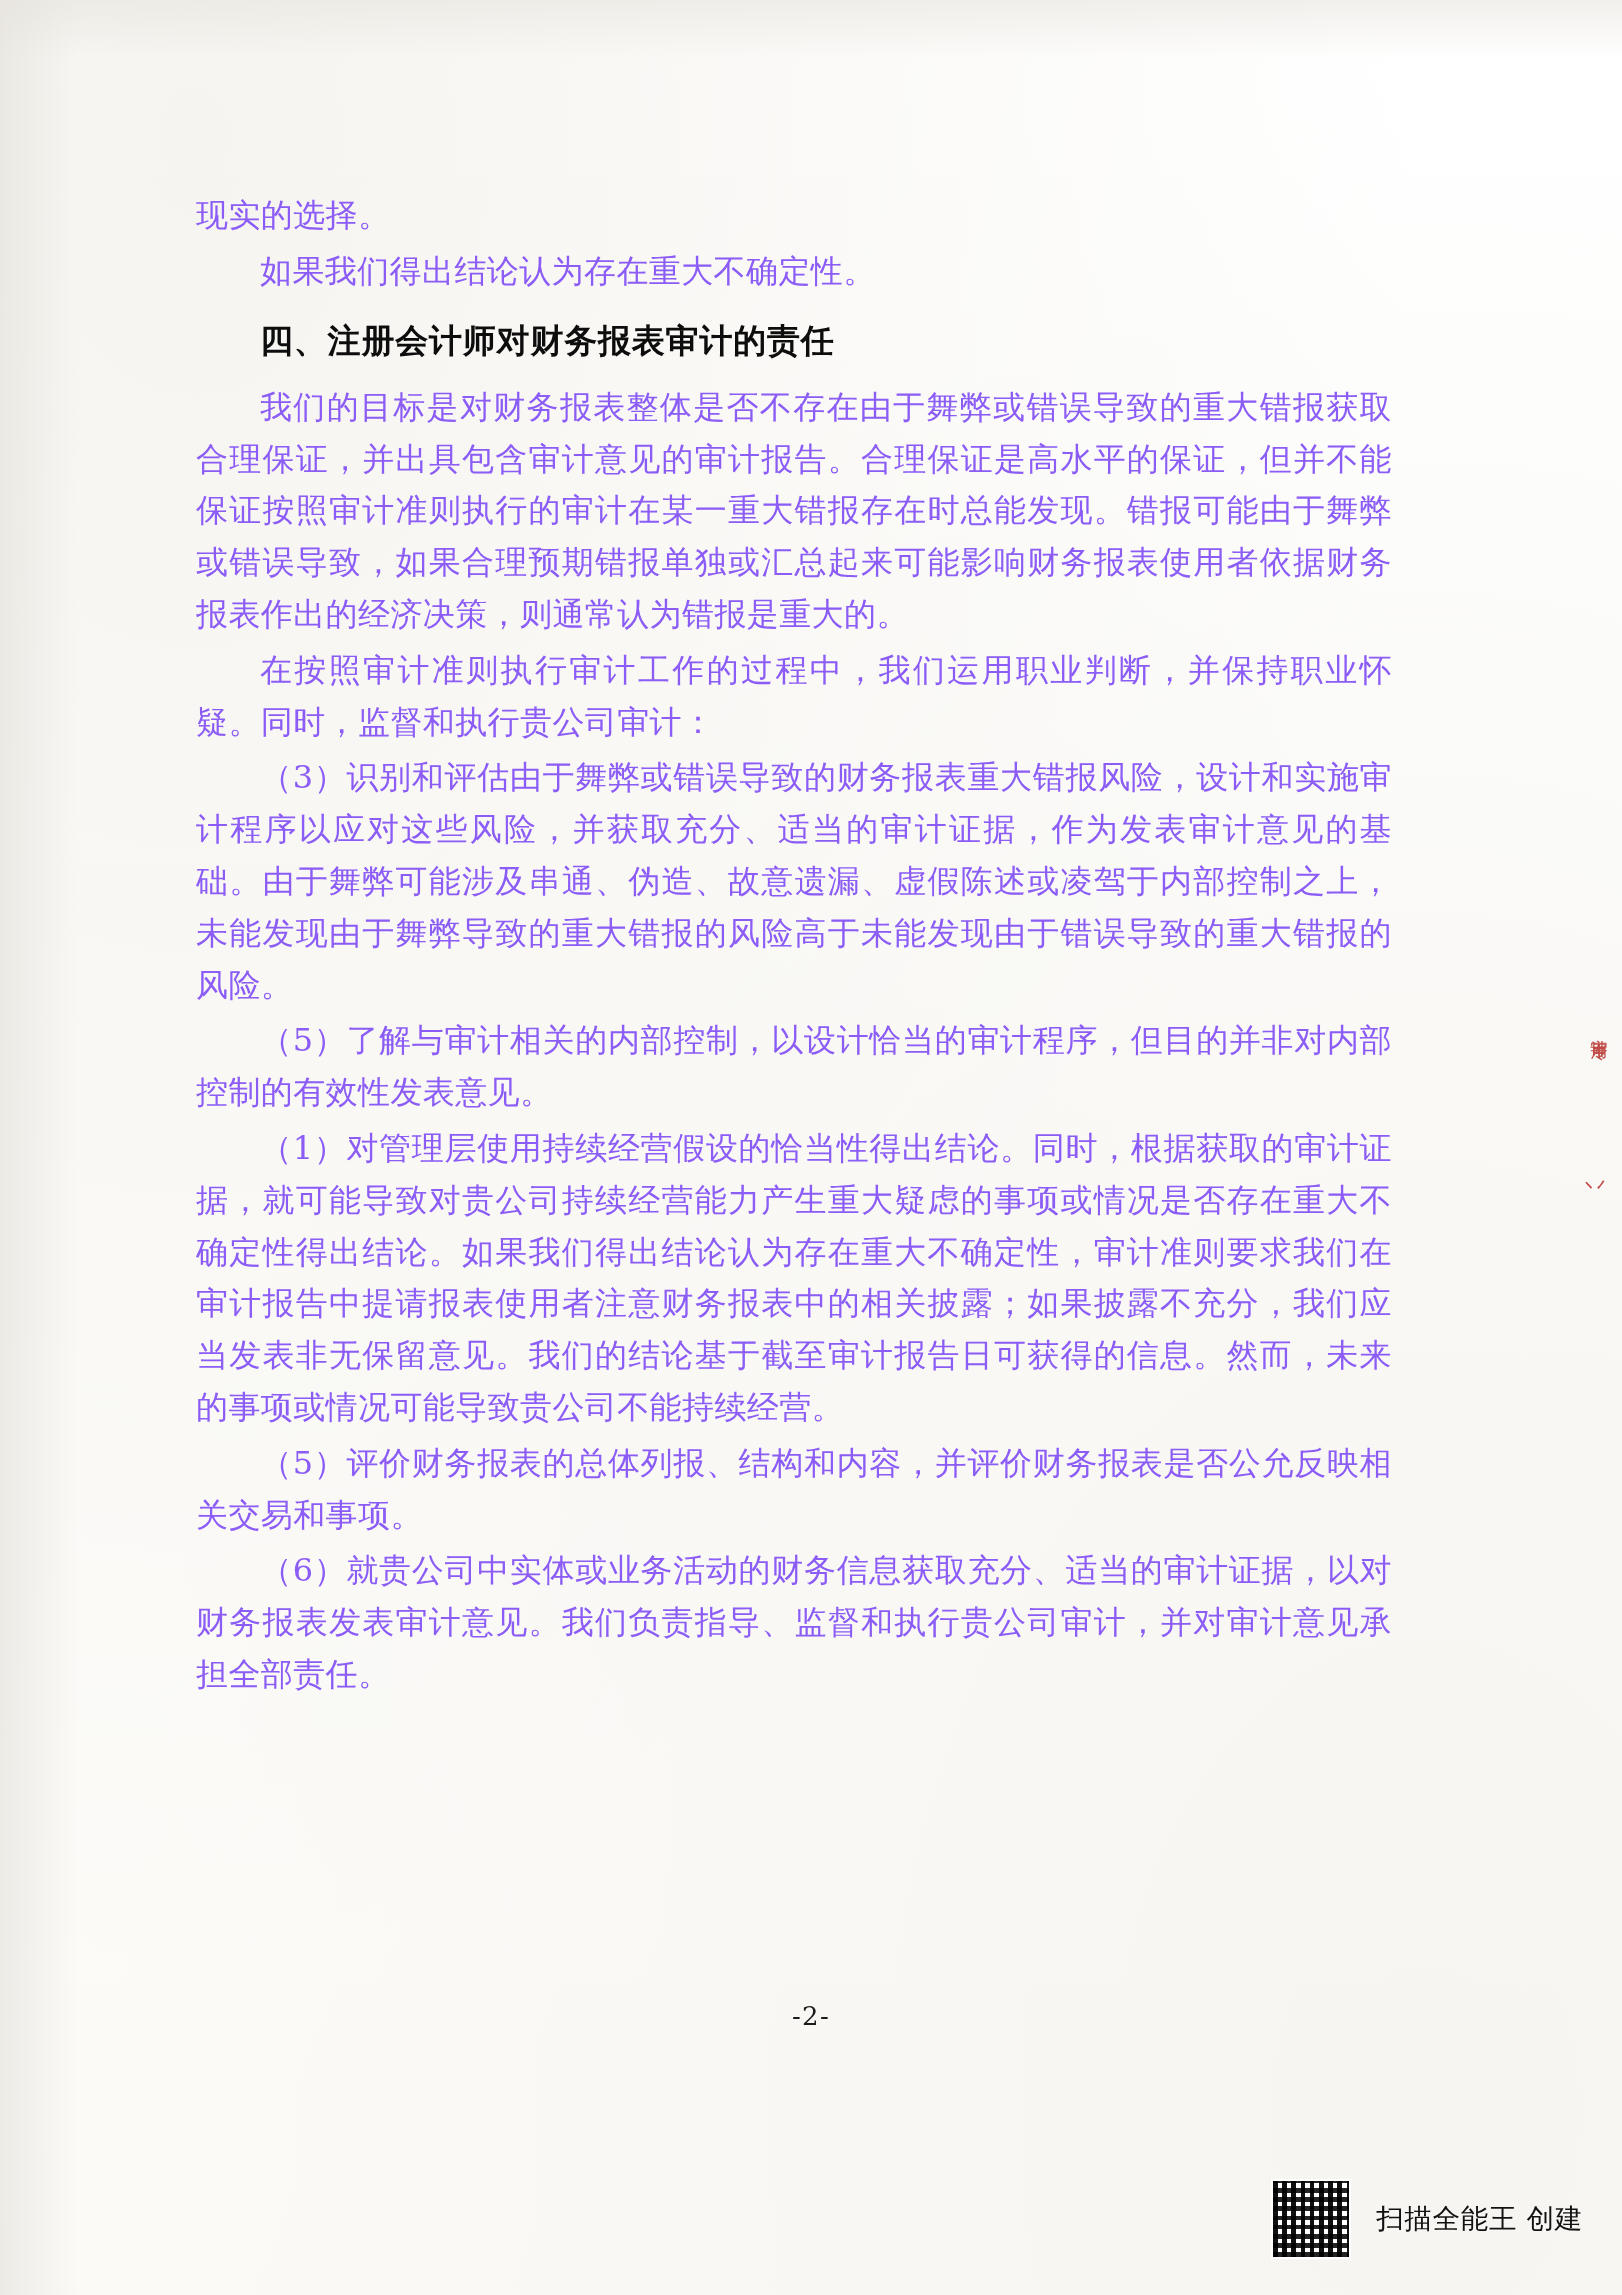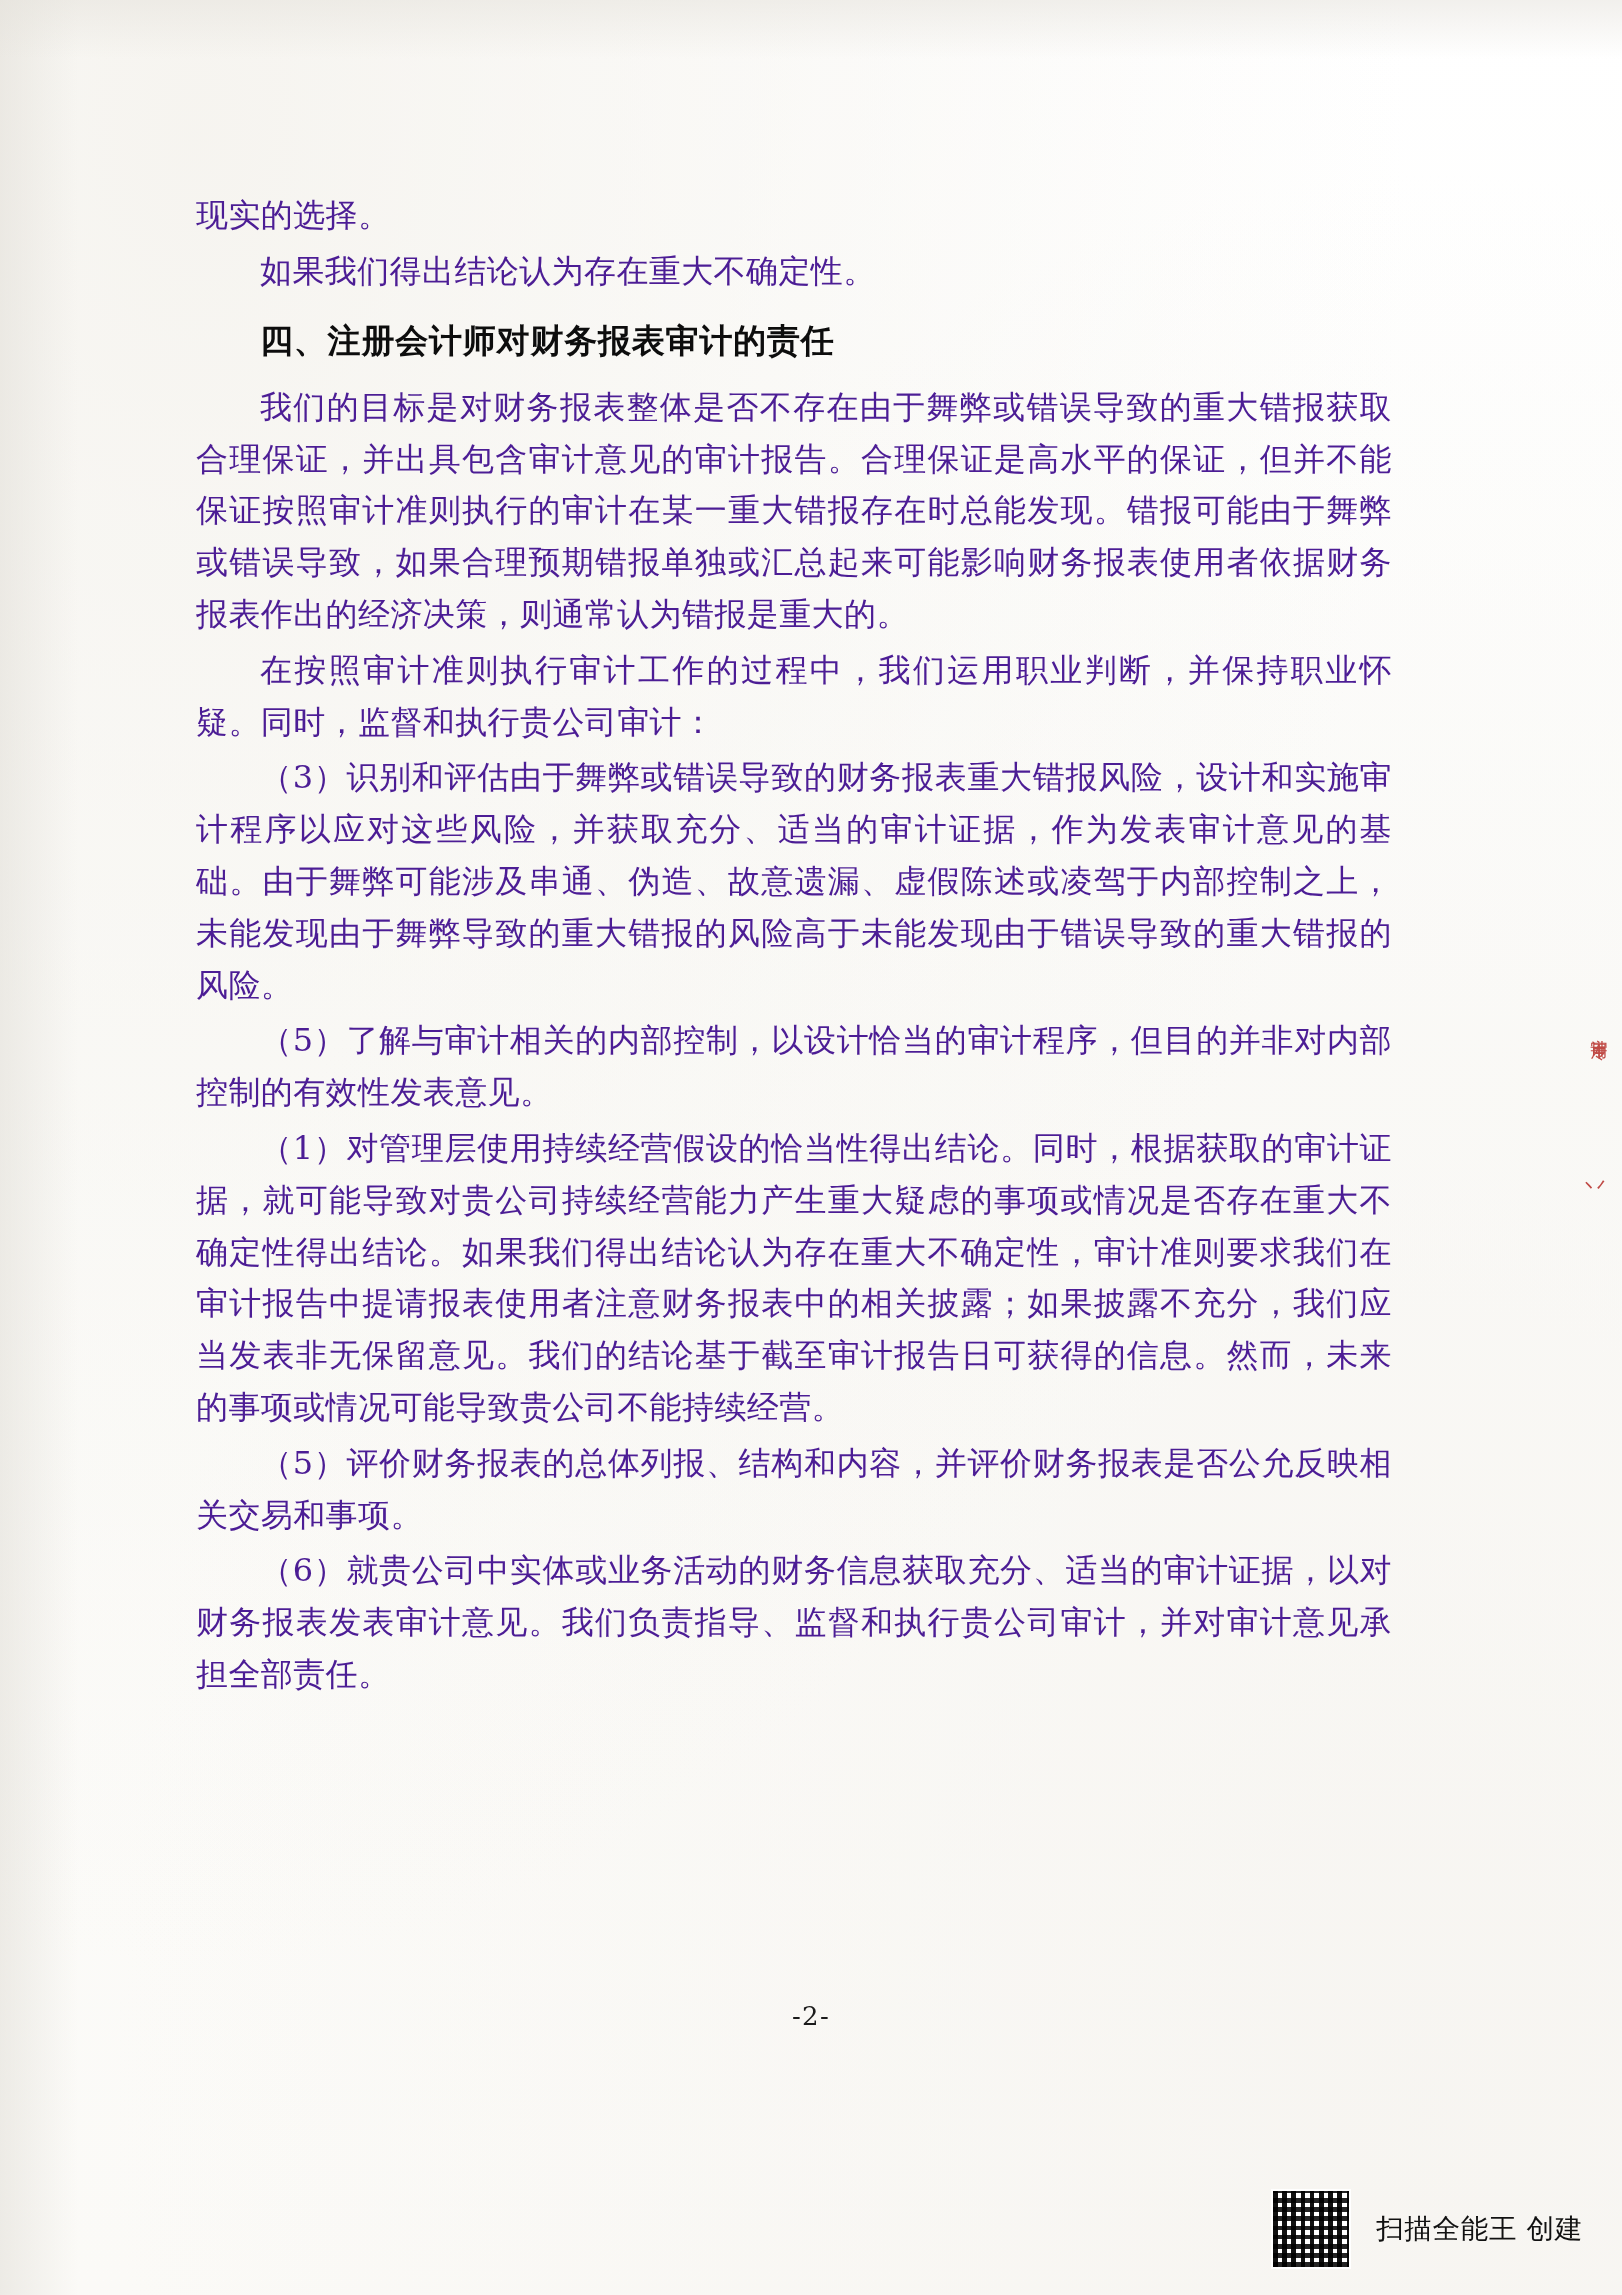--- a/index.html
+++ b/index.html
@@ -28,21 +28,21 @@
   }
   .content {
     position: absolute;
     left: 196px;
     top: 190px;
     width: 1196px;
   }
   .para {
     font-size: 32px;
     line-height: 1.62;
-    color: #4c1d95;
+    color: #8b5cf6;
     letter-spacing: 0.4px;
     text-align: justify;
     margin: 0 0 3.9px 0;
     font-family: "DejaVu Serif", "Liberation Serif", serif;
   }
   .indent {
     text-indent: 64px;
   }
   .heading {
     font-size: 33px;
@@ -83,21 +83,21 @@
     right: 15.7px;
     top: 1177px;
     font-size: 19.6px;
     writing-mode: horizontal-tb;
   }
 
   
   .watermark {
     position: absolute;
     right: 39px;
-    bottom: 26px;
+    bottom: 36px;
     display: flex;
     align-items: center;
     gap: 25px;
   }
   .qr {
     width: 80px;
     height: 80px;
     background-color: #ffffff;
     background-image:
       repeating-linear-gradient(90deg, #111 0 4.6px, #fff 4.6px 9.2px),

